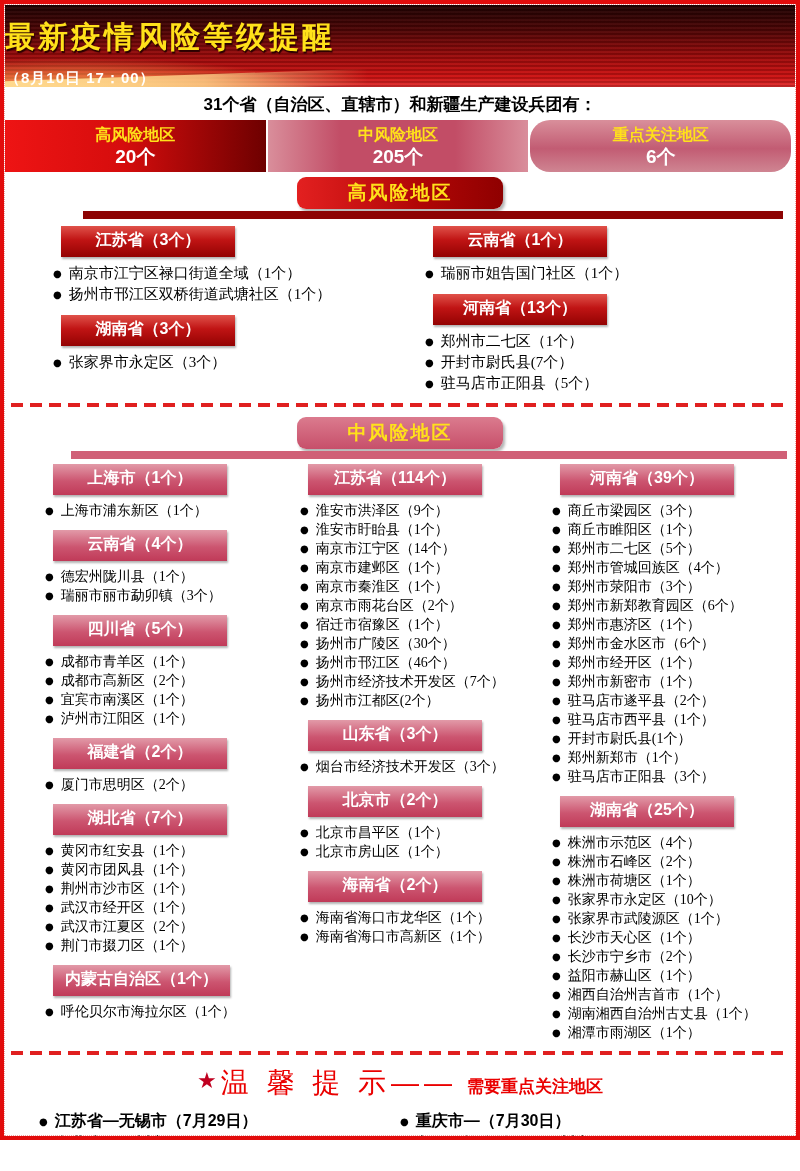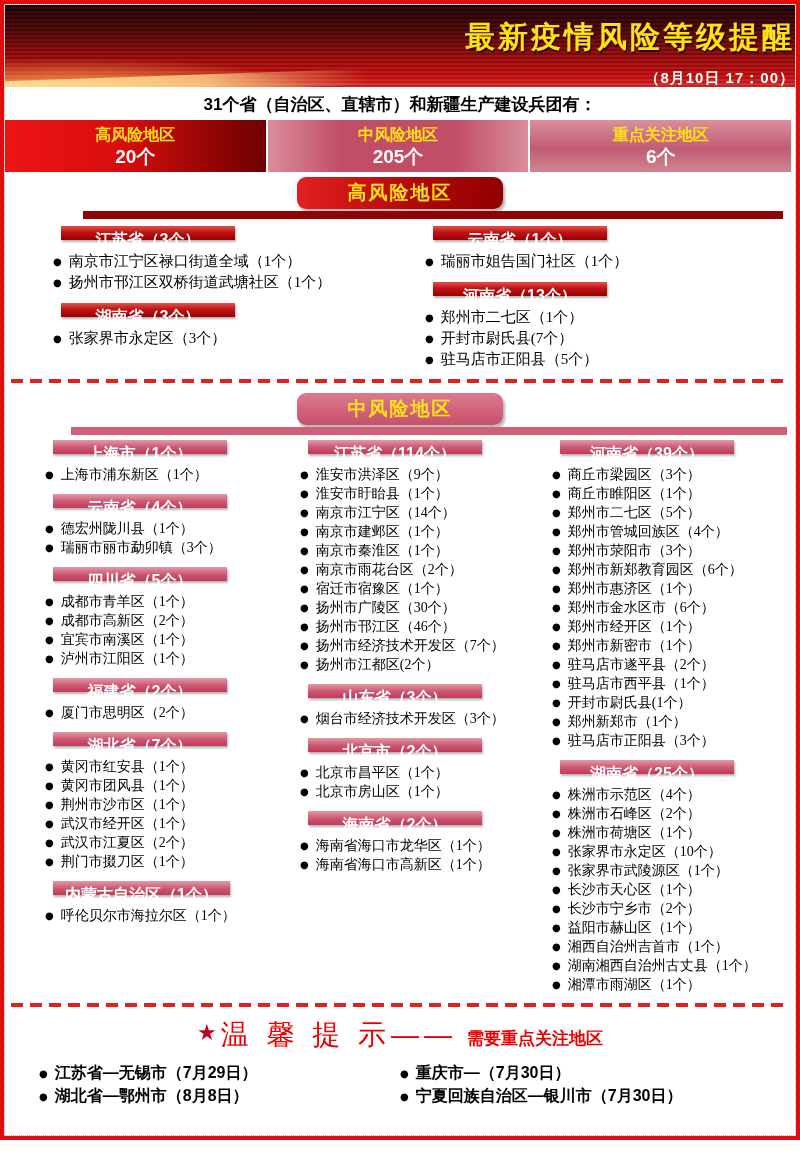--- a/index.html
+++ b/index.html
@@ -1,39 +1,39 @@
 <!DOCTYPE html>
 <html><head>
 <meta charset="utf-8">
 <style>
   html,body{margin:0;padding:0;background:#fff;}
   body{width:800px;height:1171px;font-family:"Liberation Sans",sans-serif;-webkit-font-smoothing:antialiased;}
   .poster{width:800px;height:1140px;box-sizing:border-box;border:4px solid #e20c0c;background:#fff;overflow:hidden;}
   .frame-inner{height:100%;box-sizing:border-box;border:1px dotted #f0a0a0;display:flex;flex-direction:column;}
 
   
-  .hero{position:relative;height:82px;flex:0 0 auto;text-align:right;overflow:hidden;
+  .hero{position:relative;height:82px;flex:0 0 auto;text-align:left;overflow:hidden;
     background:
       radial-gradient(ellipse 420px 60px at 8% 108%, rgba(255,196,92,.95) 0%, rgba(255,196,92,0) 60%),
       repeating-linear-gradient(180deg, rgba(0,0,0,.16) 0 2px, rgba(255,255,255,.03) 2px 4px),
       linear-gradient(180deg,#1e0202 0%,#4e0505 30%,#9c0b0b 62%,#cf1212 88%,#e13030 100%);}
   .hero::after{content:"";position:absolute;left:0;bottom:-4px;width:46%;height:16px;
       background:linear-gradient(90deg,#ffd98e 0%,rgba(255,217,142,.75) 55%,rgba(255,217,142,0) 100%);
       transform:skewY(-2deg);}
   .hero-title{margin-top:12px;font-size:30px;font-weight:bold;color:#ffe11a;letter-spacing:3px;
       text-shadow:1px 2px 1px #2a0000;}
   .hero-date{margin-top:11px;font-size:15px;font-weight:bold;color:#ffffff;letter-spacing:1px;position:relative;z-index:2;}
 
   
   .subtitle{flex:0 0 auto;text-align:center;padding:6px 0 4px 0;font-size:17px;font-weight:bold;color:#000;}
 
   
   .banners{flex:0 0 auto;display:flex;height:52px;background:#fff;}
   .banner{flex:1;text-align:center;margin-right:2px;}
-  .banner:last-child{margin-right:4px;}
+  .banner:last-child{margin-right:4px;border-radius:20px;}
   .banner .b-label{padding-top:5px;font-size:16px;font-weight:bold;color:#ffe11a;}
   .banner .b-count{font-size:19px;font-weight:bold;color:#fff;line-height:22px;}
   .banner.high{background:linear-gradient(90deg,#ee1414 0%,#d60d0d 45%,#6e0000 100%);}
   .banner.mid{background:linear-gradient(90deg,#d98e9b 0%,#c24d66 28%,#c24d66 72%,#d98e9b 100%);}
   .banner.watch{background:linear-gradient(180deg,#d98f9b 0%,#c25c73 55%,#cf8592 100%);}
 
   
   .sec-head{width:206px;height:32px;line-height:32px;margin:5px auto 0 auto;text-align:center;
       border-radius:9px;font-size:19px;font-weight:bold;color:#ffe11a;letter-spacing:2px;
       box-shadow:2px 3px 3px rgba(0,0,0,.3);}
@@ -48,21 +48,21 @@
   .cols.high{flex:0 0 auto;padding:2px 0 4px 0;}
   .cols.high .colA{flex:0 0 400px;box-sizing:border-box;padding-left:48px;}
   .cols.high .colB{flex:1;box-sizing:border-box;padding-left:20px;}
   .cols.mid{flex:0 0 auto;padding:0 0 4px 0;}
   .cols.mid .colA{flex:0 0 295px;box-sizing:border-box;padding-left:40px;}
   .cols.mid .colB{flex:0 0 252px;box-sizing:border-box;}
   .cols.mid .colC{flex:1;box-sizing:border-box;}
 
   .group{margin-top:10px;}
   .group:first-child{margin-top:5px;}
-  .prov{display:inline-block;min-width:150px;padding:0 12px;height:14px;line-height:27px;margin:0 0 4px 8px;
+  .prov{display:inline-block;min-width:150px;padding:0 12px;height:31px;line-height:27px;margin:0 0 4px 8px;
       text-align:center;color:#fff;font-weight:bold;font-size:16px;box-shadow:1px 2px 2px rgba(0,0,0,.3);}
   .high-style .prov{background:linear-gradient(180deg,#e0524a 0%,#c01414 45%,#930202 100%);}
   .mid-style .prov{background:linear-gradient(180deg,#e29aa8 0%,#cc5570 55%,#c03a58 100%);}
 
   ul.items{list-style:none;margin:2px 0 0 0;padding:0;color:#000;
       font-family:"Liberation Serif",serif;}
   .high-style ul.items{font-size:15px;line-height:21px;}
   .mid-style ul.items{font-size:14px;line-height:19px;}
   ul.items li{white-space:nowrap;}
   .bullet{display:inline-block;font-size:10px;margin-right:7px;vertical-align:1px;color:#000;

